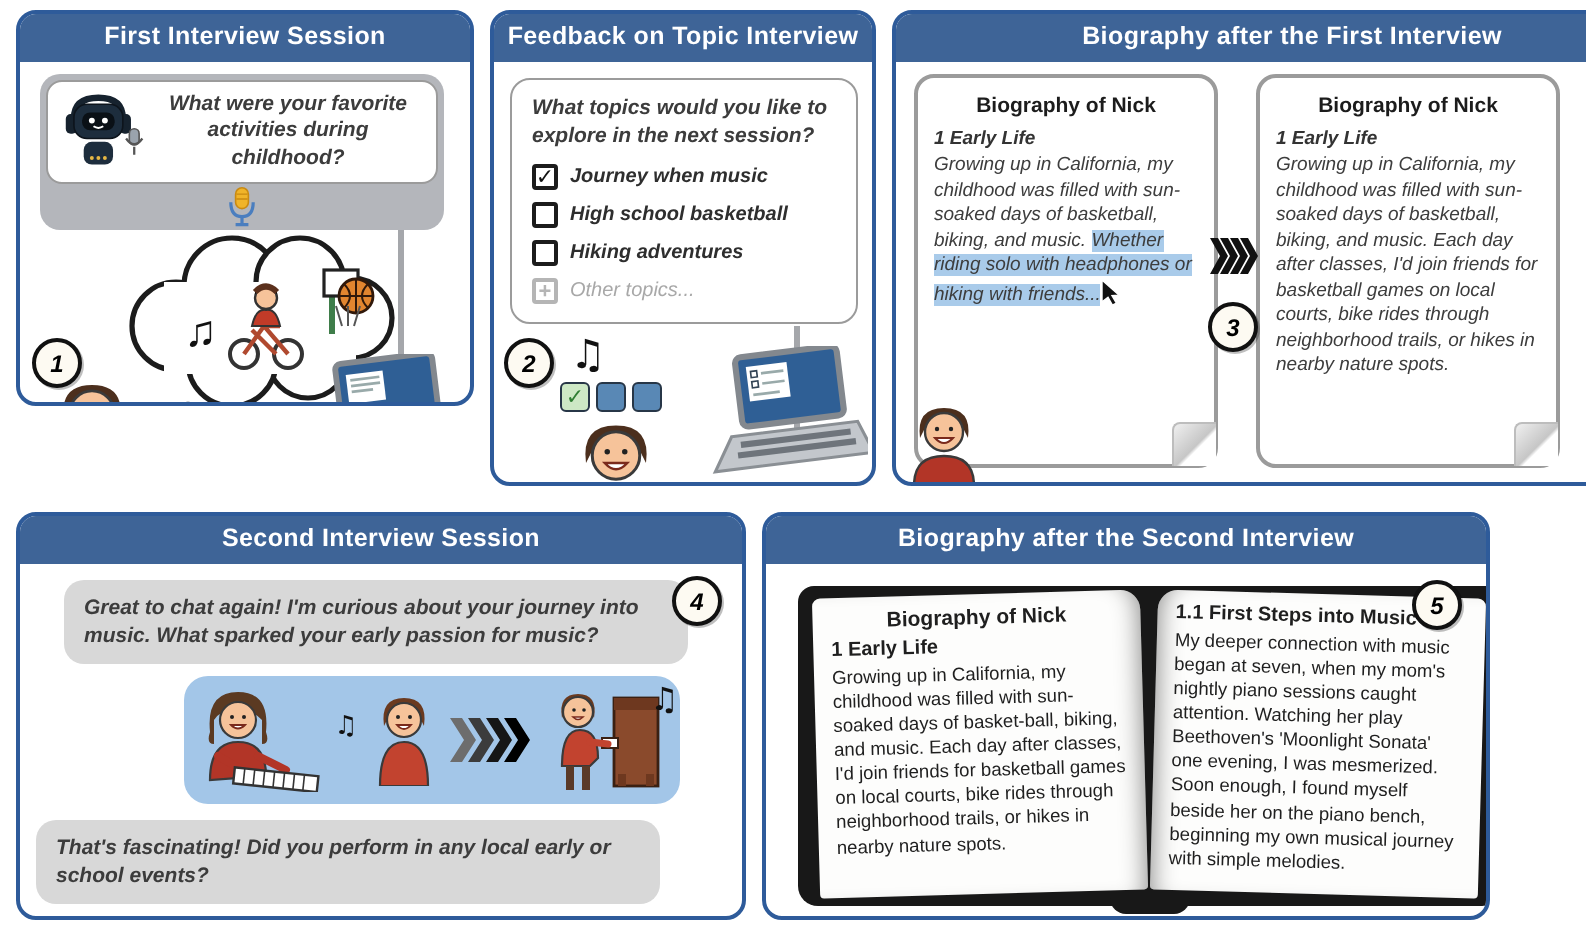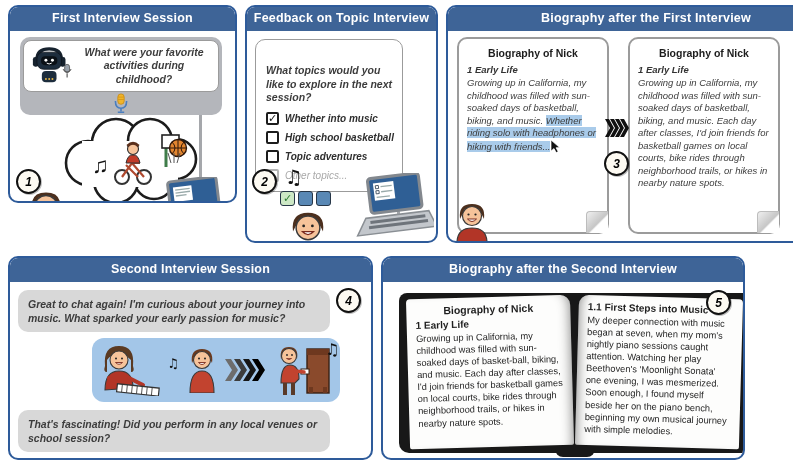--- a/index.html
+++ b/index.html
@@ -25,23 +25,23 @@
   .q-card { position:absolute; left:3px; top:3px; width:196px; height:52px;
     background:#fff; border:1.5px solid #9b9b9b; border-radius:8px;
     display:flex; align-items:center; padding:2px 6px 2px 4px; gap:4px; }
   .q-text { font-size:10.5px; font-weight:bold; font-style:italic; color:#3c3c3c;
     line-height:1.3; text-align:center; flex:1; }
   .mic-slot { position:absolute; left:0; right:0; bottom:1px; height:22px;
     display:flex; align-items:center; justify-content:center; }
 
   .connector { position:absolute; width:3px; background:#a5a7ab; z-index:1; }
 
-  .topic-card { position:absolute; left:8px; top:8px; width:148px;
+  .topic-card { position:absolute; left:8px; top:8px; width:174px;
     background:#fff; border:1.5px solid #9b9b9b; border-radius:10px;
-    padding:24px 8px 9px 10px; z-index:2; }
+    padding:8px 8px 9px 10px; z-index:2; }
   .topic-q { font-size:10.5px; font-weight:bold; font-style:italic; color:#3c3c3c;
     line-height:1.3; margin-bottom:7px; }
   .opt-row { display:flex; align-items:center; gap:6px; margin-bottom:6px; }
   .cbox { width:13px; height:13px; border:2px solid #1c1c1c; border-radius:2px;
     display:flex; align-items:center; justify-content:center; font-size:11px;
     font-weight:bold; color:#111; background:#fff; flex:0 0 auto; }
   .opt-label { font-size:10px; font-weight:bold; font-style:italic; color:#2e2e2e; }
   .opt-row.other .cbox { border-color:#b5b5b5; color:#b5b5b5; font-weight:bold; }
   .opt-row.other .opt-label { color:#a8a8a8; font-weight:normal; }
 
@@ -208,29 +208,29 @@
 </section>
 
 <section class="panel" style="left:245px;top:5px;width:193px;height:238px;">
   <header class="phead">Feedback on Topic Interview</header>
   <div class="pbody">
 
     <div class="topic-card">
       <div class="topic-q">What topics would you like to explore in the next session?</div>
       <div class="opt-row">
         <span class="cbox">✓</span>
-        <span class="opt-label">Whether into music</span>
+        <span class="opt-label">Journey when music</span>
       </div>
       <div class="opt-row">
         <span class="cbox"></span>
         <span class="opt-label">High school basketball</span>
       </div>
       <div class="opt-row">
         <span class="cbox"></span>
-        <span class="opt-label">Topic adventures</span>
+        <span class="opt-label">Hiking adventures</span>
       </div>
       <div class="opt-row other" style="margin-bottom:0;">
         <span class="cbox">+</span>
         <span class="opt-label">Other topics...</span>
       </div>
     </div>
 
     <div class="connector" style="left:150px;top:132px;height:52px;"></div>
 
     <div class="stepnum" style="left:5px;top:138px;">
@@ -315,21 +315,21 @@
       <div class="doc-body">Growing up in California, my childhood was filled with sun-soaked days of basketball, biking, and music. Each day after classes, I'd join friends for basketball games on local courts, bike rides through neighborhood trails, or hikes in nearby nature spots.</div>
       <div class="dogear"></div>
     </div>
   </div>
 </section>
 
 <section class="panel" style="left:8px;top:256px;width:365px;height:204px;">
   <header class="phead">Second Interview Session</header>
   <div class="pbody">
 
-    <div class="bubble" style="top:8px;">Great to chat again! I'm curious about your journey into music. What sparked your early passion for music?</div>
+    <div class="bubble" style="top:8px;margin-left:14px;">Great to chat again! I'm curious about your journey into music. What sparked your early passion for music?</div>
     <div class="stepnum" style="right:10px;top:6px;">
         <span>4</span>
       </div>
 
     <div class="strip">
       <svg width="66" height="52" viewBox="0 0 66 52">
         <path d="M10 22 Q8 2 24 2 Q40 2 38 22 Q40 28 36 28 L36 16 Q30 10 24 11 Q16 10 12 16 L12 28 Q8 28 10 22 Z" fill="#5b3a22"></path>
         <circle cx="24" cy="16" r="9" fill="#f6c39a" stroke="#3a3a3a" stroke-width="1.1"></circle>
         <circle cx="21" cy="14.5" r="1" fill="#222"></circle>
           <circle cx="27" cy="14.5" r="1" fill="#222"></circle>
@@ -377,21 +377,21 @@
         <circle cx="14" cy="12" r=".9" fill="#222"></circle>
           <circle cx="19" cy="12" r=".9" fill="#222"></circle>
         <path d="M13.5 15.5 Q16 18 18.5 15.5 Z" fill="#fff" stroke="#7a2a1c" stroke-width=".8"></path>
         <path d="M8 40 Q8 22 17 22 Q26 22 26 36 L22 40 Z" fill="#c2432f" stroke="#3a3a3a" stroke-width="1.1"></path>
         <path d="M22 28 L31 29" stroke="#c2432f" stroke-width="3.5" stroke-linecap="round"></path>
         <path d="M12 40 L12 52 M20 40 L20 52" stroke="#5a3a28" stroke-width="4"></path>
         <text x="52" y="12" font-size="16" font-weight="bold" fill="#111" font-family="DejaVu Sans">♫</text>
       </svg>
     </div>
 
-    <div class="bubble" style="top:128px;">That's fascinating! Did you perform in any local venues or school session?</div>
+    <div class="bubble" style="top:128px;">That's fascinating! Did you perform in any local early or school events?</div>
   </div>
 </section>
 
 <section class="panel" style="left:381px;top:256px;width:364px;height:204px;">
   <header class="phead">Biography after the Second Interview</header>
   <div class="pbody">
 
     <div class="stepnum" style="right:12px;top:8px;">
         <span>5</span>
       </div>

